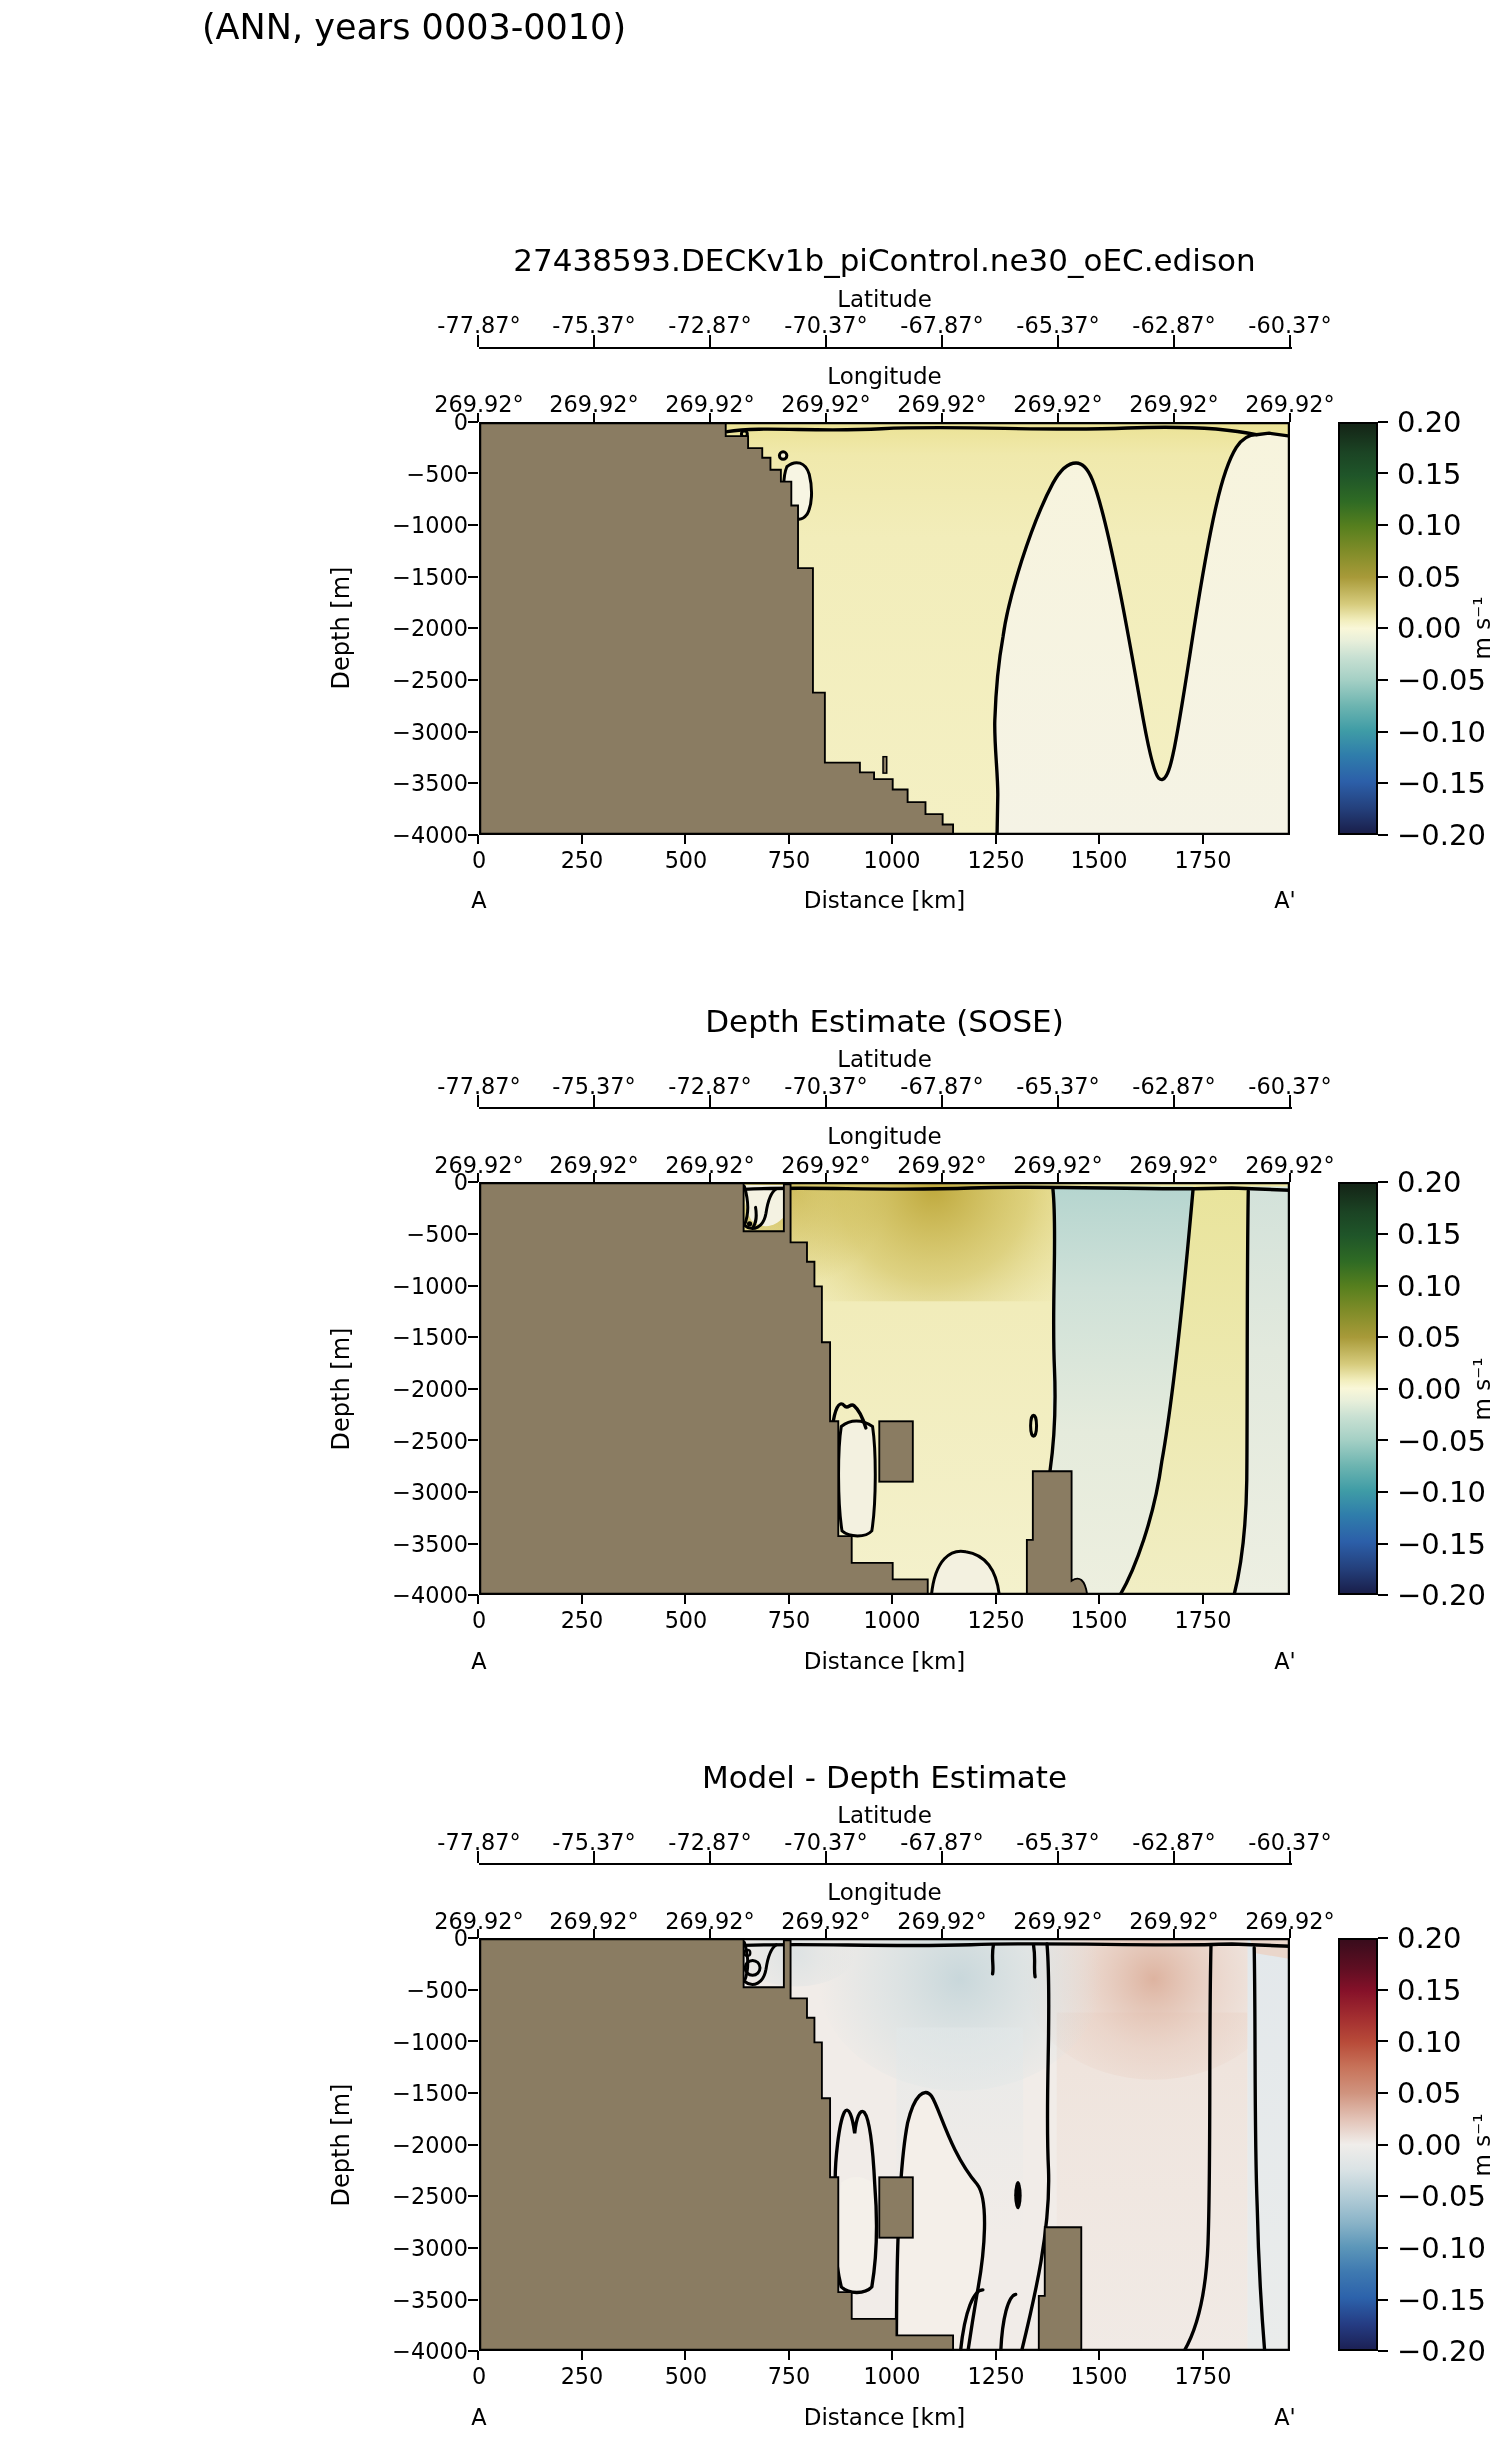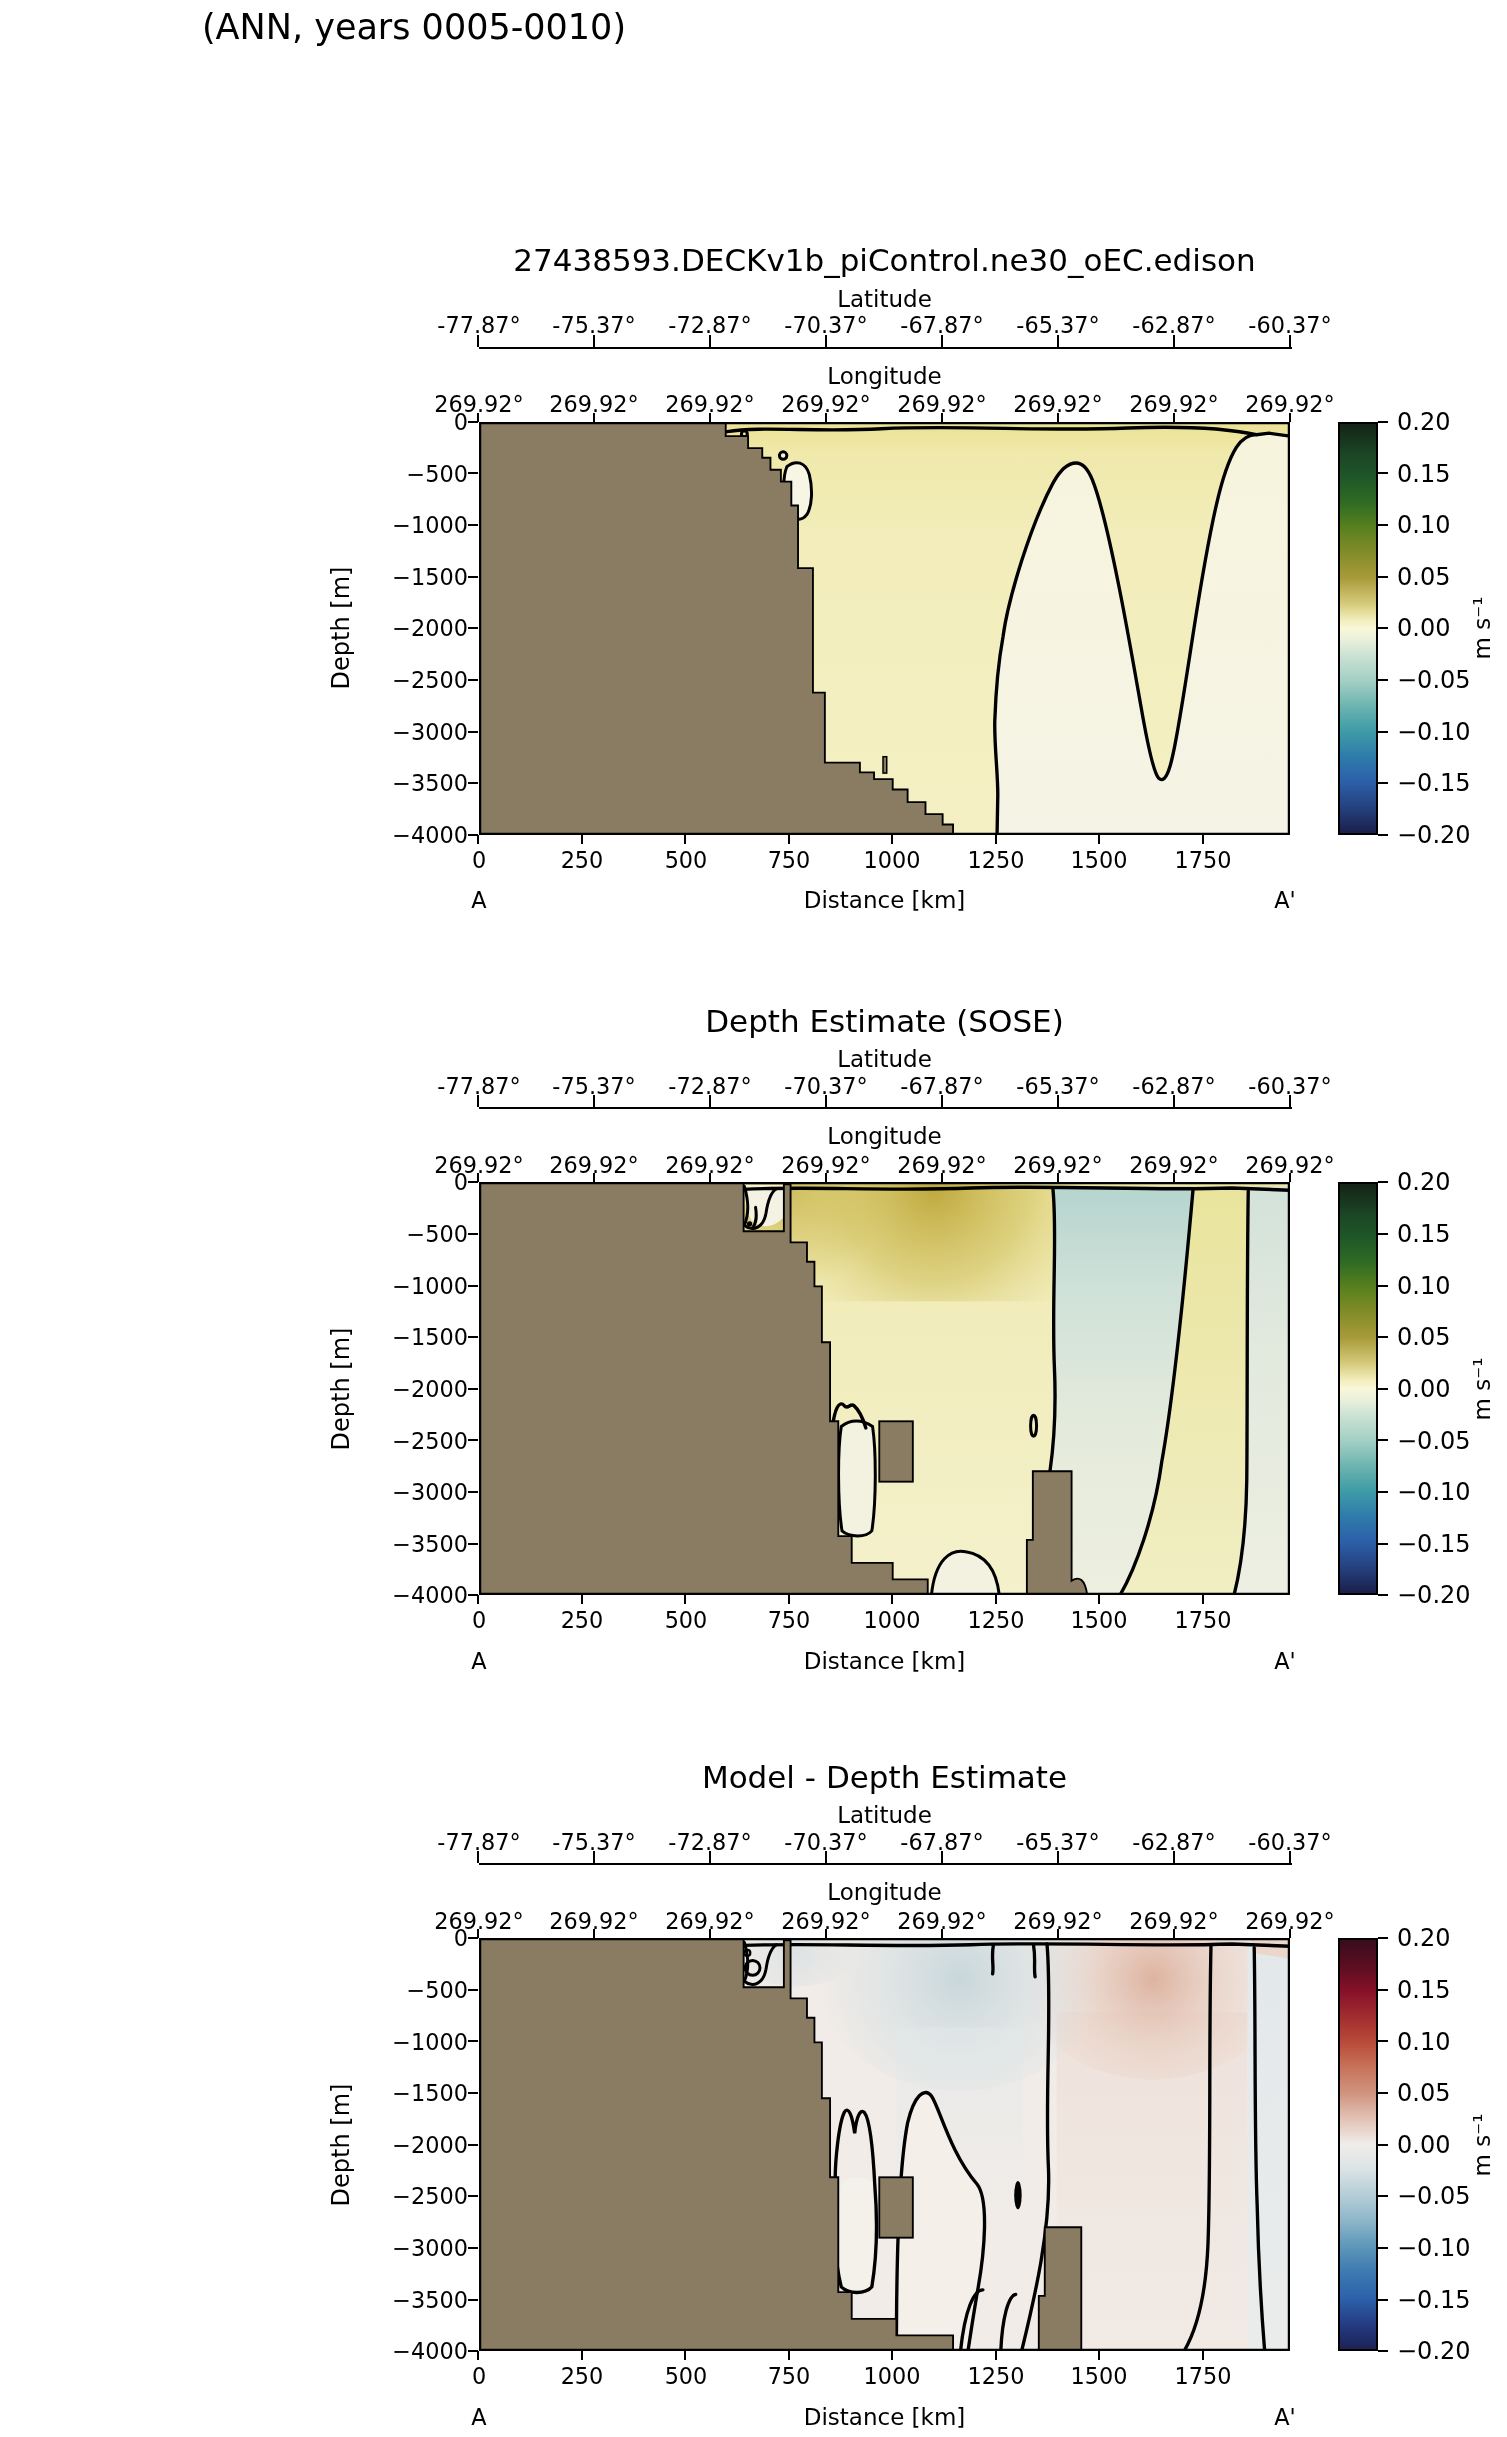--- a/index.html
+++ b/index.html
@@ -9,34 +9,34 @@
   }
   .abs{position:absolute;}
   #main-title{
     left:0;top:4.5px;width:828px;text-align:center;
     font-size:35px;line-height:1.3;color:#000;
   }
   .p-title{width:811px;left:479px;text-align:center;font-size:31px;white-space:nowrap;}
   .axname{width:811px;left:479px;text-align:center;font-size:23px;}
   .ticklbl{position:absolute;transform:translateX(-50%);font-size:22.4px;white-space:nowrap;}
   .ytick{position:absolute;width:97px;left:371px;text-align:right;font-size:22.4px;transform:translateY(-50%);}
-  .cbtick{position:absolute;left:1397px;font-size:24px;transform:translateY(-50%);white-space:nowrap;}
+  .cbtick{position:absolute;left:1397px;font-size:29px;transform:translateY(-50%);white-space:nowrap;}
   .mark{position:absolute;background:#000;}
   .rot{transform:translate(-50%,-50%) rotate(-90deg);transform-origin:center;white-space:nowrap;font-size:24px;}
   .latline{position:absolute;left:479px;width:813px;height:2.2px;background:#000;}
   .cb{position:absolute;left:1338px;width:40px;height:413px;border:2.2px solid #000;box-sizing:border-box;}
   svg.plot{position:absolute;left:479px;}
   .endlbl{position:absolute;transform:translateX(-50%);font-size:22.4px;}
 </style>
 </head>
 <body>
 <div id="fig">
 
 <div class="abs" id="main-title">
-  <div>(ANN, years 0005-0010)</div>
+  <div>(ANN, years 0003-0010)</div>
 </div>
 
 <div class="panel">
   <div class="abs p-title" style="top: 242px;">27438593.DECKv1b_piControl.ne30_oEC.edison</div>
   <div class="abs axname lat-label" style="top: 286px;">Latitude</div>
   <div class="lat-ticks">
         <span class="ticklbl" style="left: 479px; top: 312px;">-77.87°</span>
         <span class="ticklbl" style="left: 594px; top: 312px;">-75.37°</span>
         <span class="ticklbl" style="left: 710px; top: 312px;">-72.87°</span>
         <span class="ticklbl" style="left: 826px; top: 312px;">-70.37°</span>

